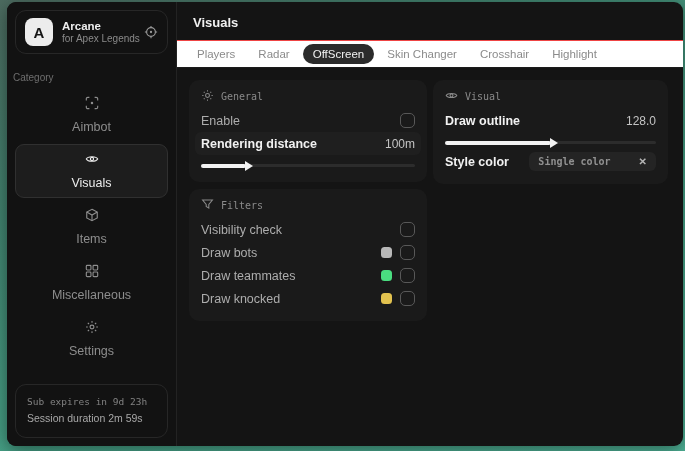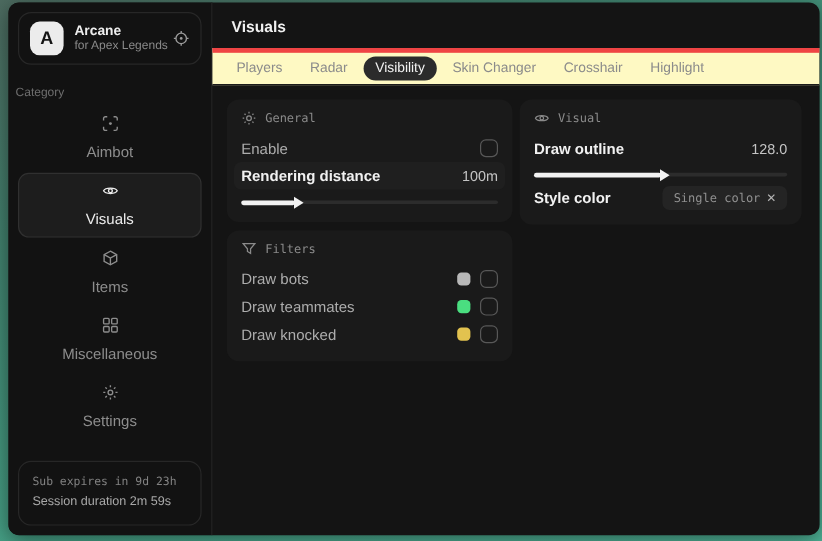--- a/index.html
+++ b/index.html
@@ -26,42 +26,42 @@
   .nav { display:flex; flex-direction:column; }
   .nav-item { display:flex; align-items:center; gap:10px; margin:1px 8px; padding:7px 10px; border-radius:9px; border:1px solid transparent; font-size:12.5px; color:#8d8d8d; cursor:pointer;flex-direction:column; }
   .nav-item.active { background:#1d1d1d; border-color:#303030; color:#ececec; }
   .nav-item .icon { color:inherit; display:flex; }
   .side-foot { margin:8px; margin-top:auto; border:1px solid #272727; border-radius:11px; padding:9px 11px; line-height:1.7; }
   .foot1 { font-family:"DejaVu Sans Mono", monospace; font-size:9.5px; color:#828282; }
   .foot2 { font-size:10.5px; color:#a8a8a8; }
   
   .main { flex:1; display:flex; flex-direction:column; min-width:0; }
   .main-title { padding:13px 16px 10px; font-size:13px; font-weight:bold; color:#f0f0f0; }
-  .tabbar { background:#fef9c3; border-top:4px solid #ef4444; border-bottom:1px solid #1b1b1b; display:flex; align-items:center; gap:3px; padding:3px 10px; }
+  .tabbar { background:#ffffff; border-top:1px solid #ef4444; border-bottom:1px solid #1b1b1b; display:flex; align-items:center; gap:3px; padding:3px 10px; }
   .tab { font-size:11.5px; color:#8b8b8b; padding:4px 10px; border-radius:999px; cursor:pointer; white-space:nowrap; }
   .tab.active { background:#2b2b2b; color:#f2f2f2; }
   .content { flex:1; padding:12px; display:flex; gap:6px; align-items:flex-start; }
   .col { display:flex; flex-direction:column; gap:7px; }
   .col-left { width:238px; }
   .col-right { width:235px; }
   .panel { background:#1a1a1a; border-radius:10px; padding:9px 12px 11px; width:100%; }
   .panel-head { display:flex; align-items:flex-end; gap:7px; font-family:"DejaVu Sans Mono", monospace; font-size:10px; color:#8a8a8a; margin-bottom:7px; }
   .panel-head .icon { color:#8a8a8a; display:flex; }
   .row { display:flex; align-items:center; justify-content:space-between; min-height:23px; }
   .row.hl { background:#1f1f1f; margin:0 -6px; padding:0 6px; border-radius:6px;justify-content:space-between; }
   .lbl { font-size:12.5px; color:#adadad; }
   .lbl.bold { color:#f1f1f1; font-weight:bold; }
   .val { font-size:12px; color:#c4c4c4; }
   .rgt { display:flex; align-items:center; gap:8px; }
   .checkbox { width:15px; height:15px; border:1.5px solid #585858; border-radius:5px; background:transparent; flex:none; cursor:pointer; }
   .swatch { width:11px; height:11px; border-radius:3.5px; flex:none; }
   .slider { position:relative; height:3px; background:#2c2c2c; border-radius:2px; margin:9px 0 4px; cursor:pointer; }
   .slider-fill { position:absolute; left:0; top:-0.5px; height:4px; background:#f2f2f2; border-radius:2px; }
   .slider-thumb { position:absolute; right:-7px; top:50%; transform:translateY(-50%); width:0; height:0; border-left:8px solid #f2f2f2; border-top:5px solid transparent; border-bottom:5px solid transparent; }
-  .chip { display:flex; align-items:flex-end; gap:5px; background:#242424; border-radius:6px; padding:4px 9px; cursor:pointer; }
+  .chip { display:flex; align-items:flex-start; gap:28px; background:#242424; border-radius:6px; padding:4px 9px; cursor:pointer;font-weight:bold; }
   .chip-text { font-family:"DejaVu Sans Mono", monospace; font-size:10px; color:#909090; }
   .chip-x { font-size:10px; color:#b5b5b5; cursor:pointer; }
   .icon svg { display:block; }
 </style>
 </head>
 <body>
 
 <div class="window">
 
   <div class="sidebar">
@@ -138,21 +138,21 @@
       <div class="foot2">Session duration 2m 59s</div>
     </div>
   </div>
 
   <div class="main">
     <div class="main-title">Visuals</div>
 
     <div class="tabbar">
       <div class="tab">Players</div>
       <div class="tab">Radar</div>
-      <div class="tab active">Visibility</div>
+      <div class="tab active">OffScreen</div>
       <div class="tab">Skin Changer</div>
       <div class="tab">Crosshair</div>
       <div class="tab">Highlight</div>
     </div>
 
     <div class="content">
 
       <div class="col col-left">
 
         <div class="panel">
@@ -183,20 +183,24 @@
         <div class="panel">
           <div class="panel-head">
             <span class="icon">
               <svg width="13" height="13" viewBox="0 0 16 16" fill="none" stroke="currentColor" stroke-width="1.3">
                 <path d="M2 2.5h12L9.6 7.8v4.7l-3.2-2V7.8Z"></path>
               </svg>
             </span>
             <span>Filters</span>
           </div>
           <div class="row">
+            <span class="lbl">Visibility check</span>
+            <span class="checkbox"></span>
+          </div>
+          <div class="row">
             <span class="lbl">Draw bots</span>
             <span class="rgt">
               <span class="swatch" style="background: rgb(184, 184, 184);"></span>
               <span class="checkbox"></span>
             </span>
           </div>
           <div class="row">
             <span class="lbl">Draw teammates</span>
             <span class="rgt">
               <span class="swatch" style="background: rgb(74, 222, 128);"></span>

